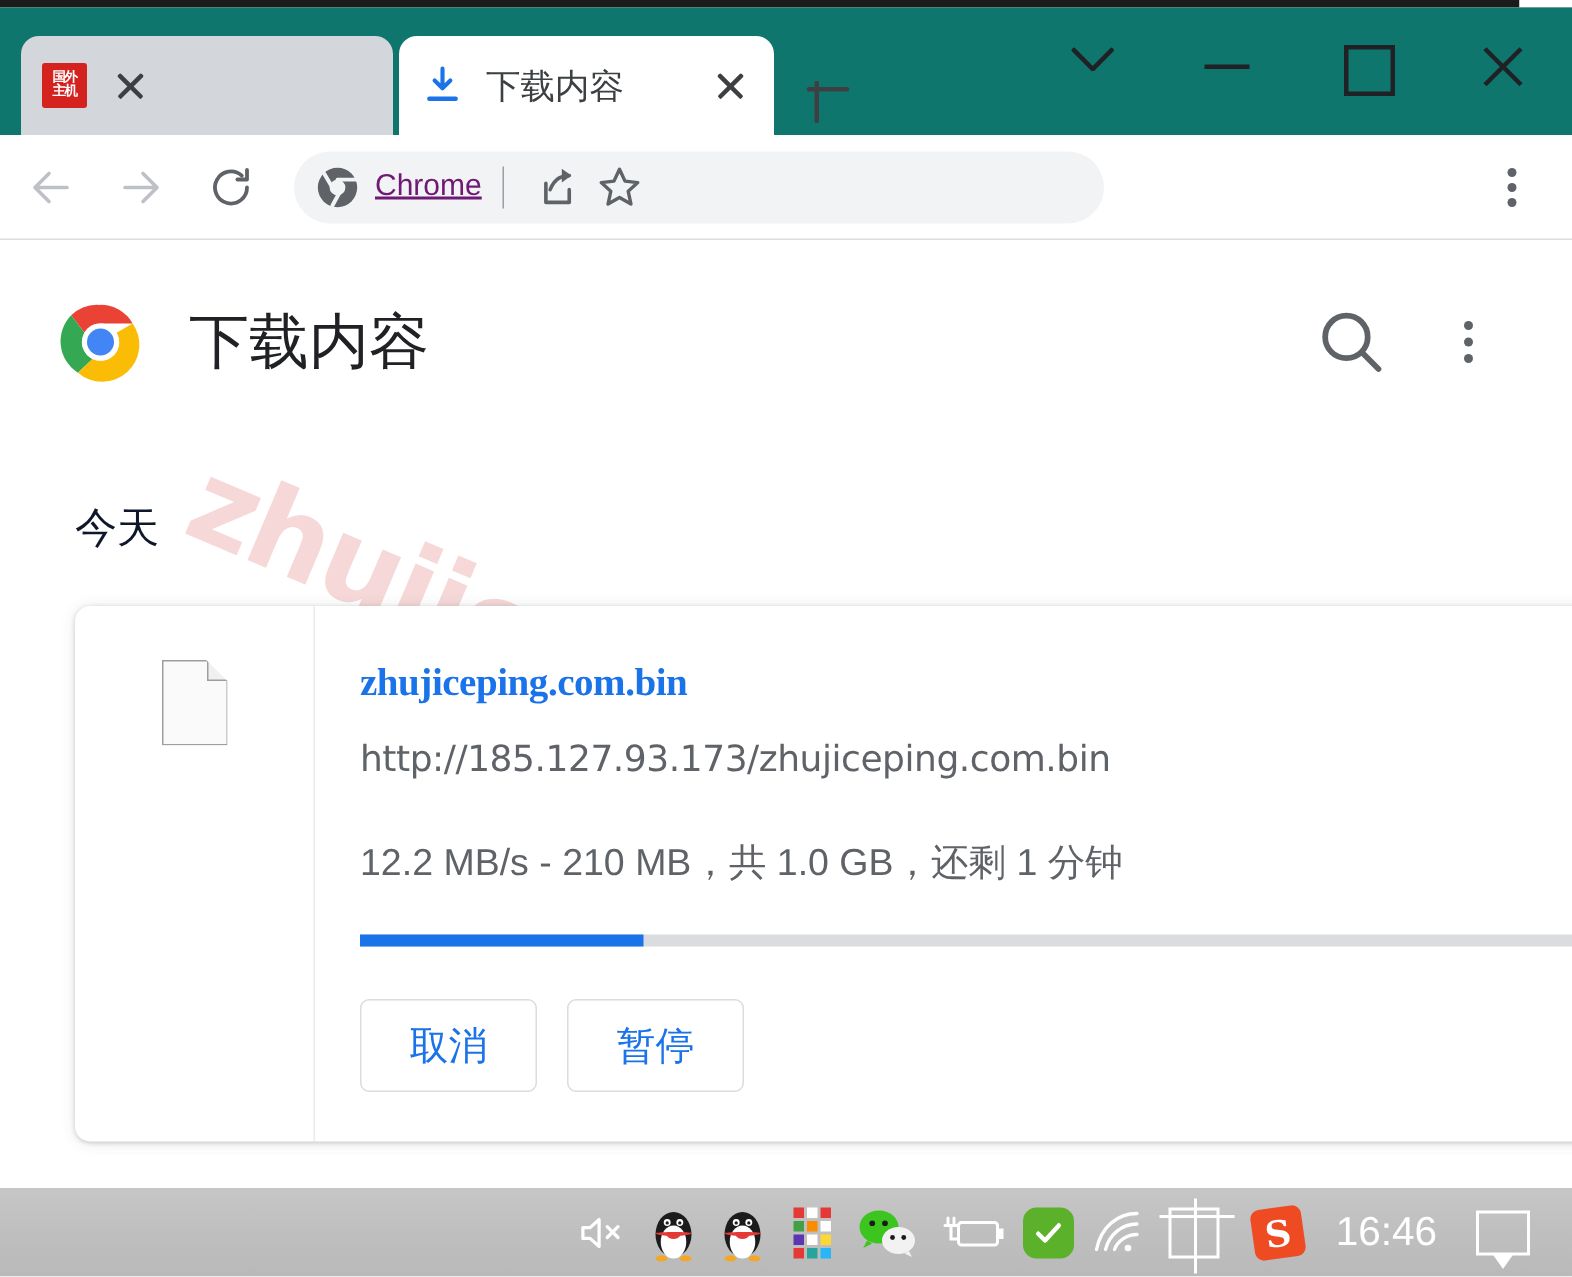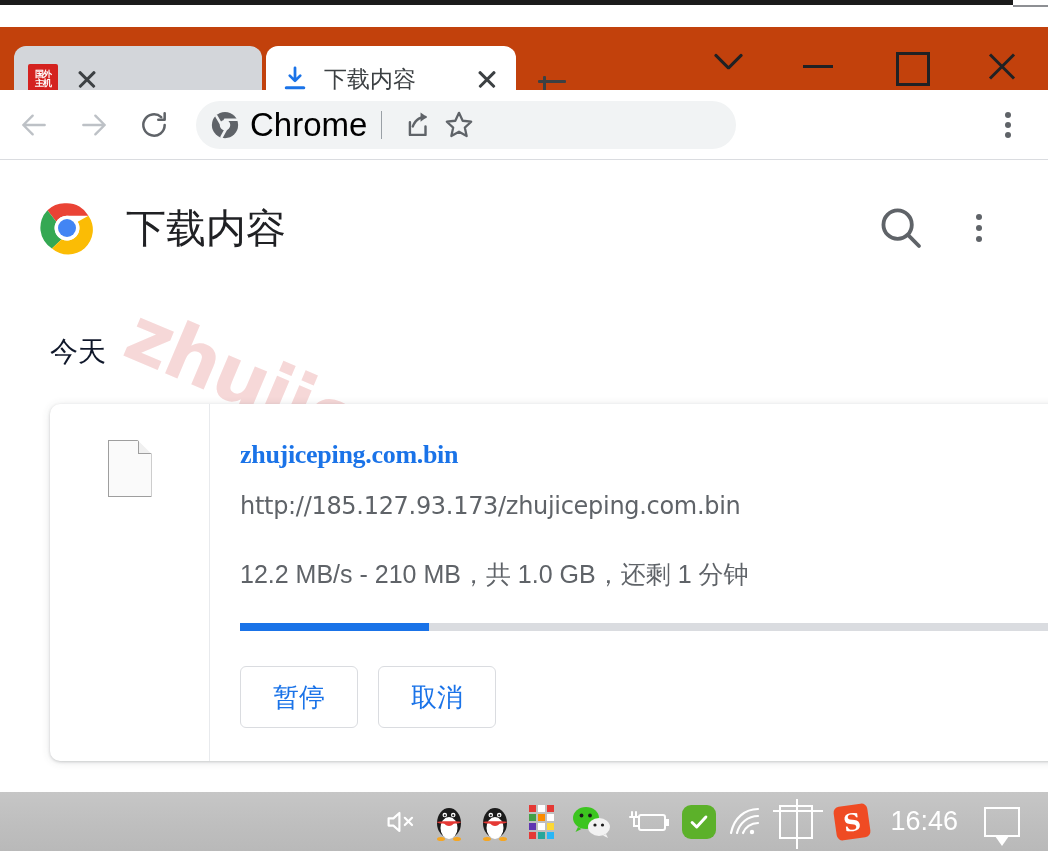--- a/index.html
+++ b/index.html
@@ -12,22 +12,21 @@
   #screen { position: relative; width: 1048px; height: 851px; overflow: hidden; }
 
   
   .top-strip { position:absolute; top:0; left:0; width:1013px; height:5px; background:#1b1b1b; }
   .top-strip-right { position:absolute; top:0; left:1013px; width:35px; height:5px; background:#ffffff; }
   .top-strip-line { position:absolute; top:5px; left:1013px; width:35px; height:2px; background:#8d8f93; }
 
   
   .tabstrip {
     position:absolute; top:5px; left:0; width:1048px; height:85px;
-    background:#c2410c;
-    margin-top:22px;
+    background:#0f766e;
   }
   .tab {
     position:absolute; top:19px; height:66px;
     display:flex; align-items:center; padding:0 14px;
     border-radius:12px 12px 0 0;
   }
   .tab-inactive { left:14px; width:248px; background:#d3d6da; }
   .tab-active   { left:266px; width:250px; background:#ffffff; }
   .tab-favicon { width:30px; height:30px; flex:0 0 30px; margin-right:14px; position:relative; }
   .favicon-seal {
@@ -87,21 +86,21 @@
     border-bottom:1px solid #dadce0;
   }
   .nav-btn { width:52px; height:52px; position:relative; margin-left:8px; cursor:pointer; flex:0 0 52px; }
   .nav-btn svg { position:absolute; left:10px; top:10px; }
   .omnibox {
     flex:0 0 auto; width:540px; height:48px; margin-left:16px;
     background:#f1f3f4; border-radius:24px;
     display:flex; align-items:center; padding:0 14px;
   }
   .omni-chrome-icon { flex:0 0 30px; width:30px; height:30px; margin-right:10px; }
-  .omni-label { font-size:33px; color:#000000; white-space:nowrap; }
+  .omni-label { font-size:20px; color:#701a75; white-space:nowrap;text-decoration:underline; }
   .omni-sep { width:1px; height:28px; background:#9aa0a6; margin:0 14px; flex:0 0 1px; }
   .omni-url { font-size:25px; color:#5f6368; white-space:nowrap; flex:1 1 auto; overflow:hidden; }
   .omni-icon { flex:0 0 42px; width:42px; height:42px; position:relative; cursor:pointer; }
   .kebab { width:52px; height:52px; position:relative; margin-left:auto; margin-right:14px; cursor:pointer; flex:0 0 52px; }
   .kebab i {
     position:absolute; left:23px; width:6px; height:6px; border-radius:50%; background:#5f6368; display:block;
   }
   .kebab i:nth-child(1){ top:13px; }
   .kebab i:nth-child(2){ top:23px; }
   .kebab i:nth-child(3){ top:33px; }
@@ -330,22 +329,22 @@
         </div>
       </div>
       <div class="dl-body">
         <div class="dl-filename">zhujiceping.com.bin</div>
         <div class="dl-url">http://185.127.93.173/zhujiceping.com.bin</div>
         <div class="dl-status">12.2 MB/s - 210 MB，共 1.0 GB，还剩 1 分钟</div>
         <div class="progress-track">
           <div class="progress-fill" id="progress-fill" style="width: 21%; background: rgb(26, 115, 232);"></div>
         </div>
         <div class="dl-actions">
+          <div class="dl-btn">取消</div>
           <div class="dl-btn">暂停</div>
-          <div class="dl-btn">取消</div>
         </div>
       </div>
     </div>
   </div>
 
   <div class="taskbar">
 
     <div class="tray">
       <svg width="36" height="30" viewBox="0 0 30 24">
         <path d="M3 9h4l5-4.5v15L7 15H3z" fill="none" stroke="#ffffff" stroke-width="1.8" stroke-linejoin="round"></path>

